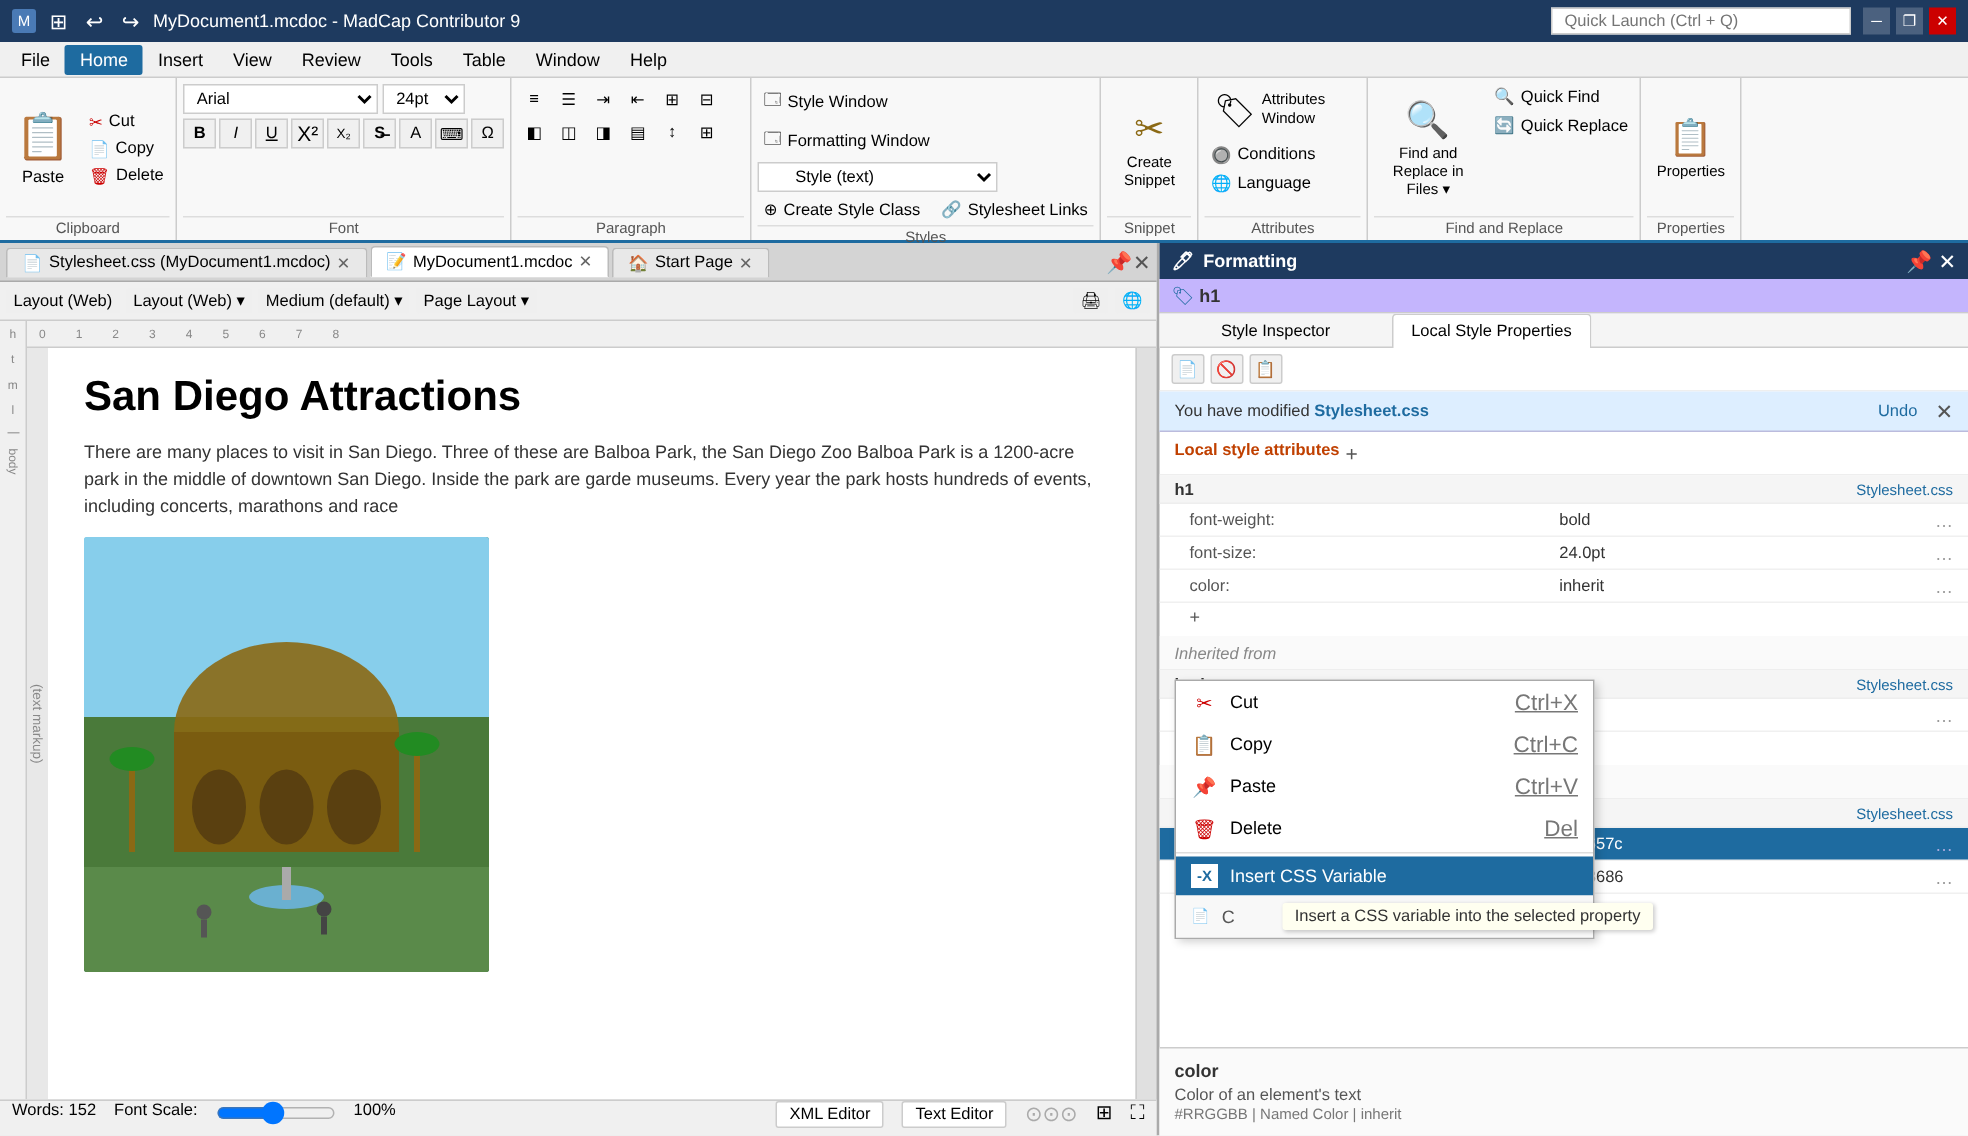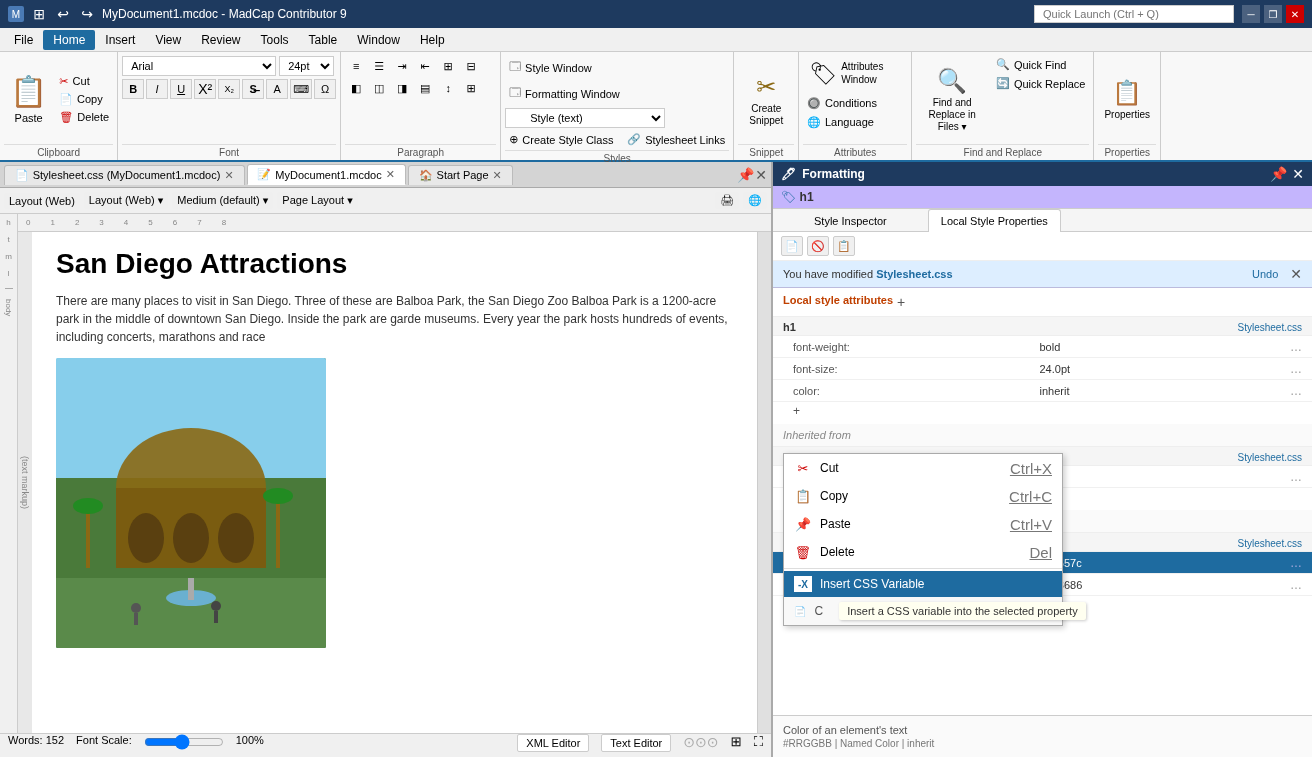--- a/index.html
+++ b/index.html
@@ -16,21 +16,21 @@
 
     
     .menu-bar { background: #f0f0f0; height: 24px; display: flex; align-items: center; border-bottom: 1px solid #ccc; padding: 0 4px; }
     .menu-item { padding: 3px 10px; font-size: 12px; cursor: pointer; border-radius: 2px; }
     .menu-item.active { background: #1e6ba0; color: white; }
 
     
     .ribbon { background: #f8f8f8; border-bottom: 2px solid #1e6ba0; height: 110px; display: flex; }
     .ribbon-big-btn { display: flex; flex-direction: column; align-items: center; justify-content: center; padding: 4px 6px; cursor: pointer; border-radius: 3px; min-width: 44px; font-size: 10px; text-align: center; line-height: 1.3; }
     .ribbon-small-btn { display: flex; align-items: center; gap: 4px; padding: 2px 4px; cursor: pointer; border-radius: 2px; font-size: 11px; white-space: nowrap; }
-    .font-select { border: 1px solid #ccc; padding: 2px 4px; font-size: 11px; width: 154px; background: white; }
+    .font-select { border: 1px solid #ccc; padding: 2px 4px; font-size: 11px; width: 130px; background: white; }
     .size-select { border: 1px solid #ccc; padding: 2px 4px; font-size: 11px; width: 55px; background: white; }
     .font-btn { border: 1px solid #ccc; background: #f0f0f0; width: 22px; height: 20px; cursor: pointer; font-size: 11px; display: flex; align-items: center; justify-content: center; }
 
     
     .style-select { border: 1px solid #ccc; padding: 2px 20px; font-size: 11px; width: 180px; background: white; }
 
     
     .main-area { display: flex; height: calc(757px - 162px); }
 
     
@@ -589,25 +589,26 @@
         </div>
         <div class="ctx-separator"></div>
         <div class="ctx-item highlighted">
           <span class="ctx-icon" style="background:#fff;color:#1e6ba0;width:18px;height:16px;font-size:10px;display:flex;align-items:center;justify-content:center;font-weight:bold;">-X</span>
           <span class="ctx-label">Insert CSS Variable</span>
           <span class="ctx-shortcut"></span>
         </div>
         <div class="ctx-item" style="background:#f8f8f8;position:relative;">
           <span class="ctx-icon" style="color:#888;font-size:10px;font-weight:bold;">📄</span>
           <span class="ctx-label" style="color:#555;">C</span>
-          <div class="tooltip" style="position:relative;left:0;top:0;border:none;background:#fffff0;box-shadow:1px 1px 3px rgba(0,0,0,0.2);display:inline-block;margin-left:8px;font-size:11px;padding:3px 8px;">
+          <div class="tooltip" style="position:relative;left:0;top:0;border:none;background:#fffff0;box-shadow:1px 1px 3px rgba(0,0,0,0.2);display:inline-block;margin-left:24px;font-size:11px;padding:3px 8px;">
             <span>Insert a CSS variable into the selected property</span>
           </div>
         </div>
       </div>
     </div>
 
     <div class="bottom-info" style="border-top:1px solid #ccc;">
+      <div class="bottom-info-prop">color</div>
       <div class="bottom-info-desc">Color of an element's text</div>
       <div class="bottom-info-detail">#RRGGBB | Named Color | inherit</div>
     </div>
   </div>
 </div>
 
 </body></html>

